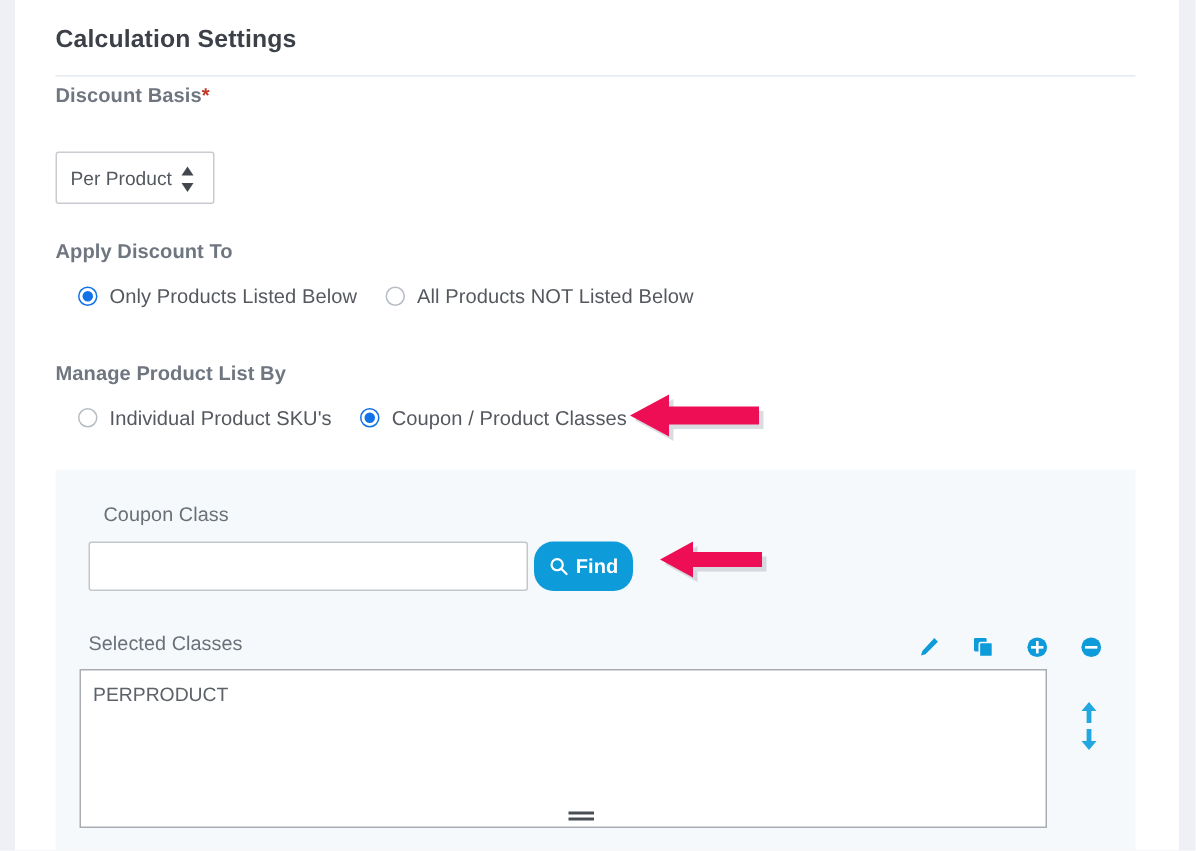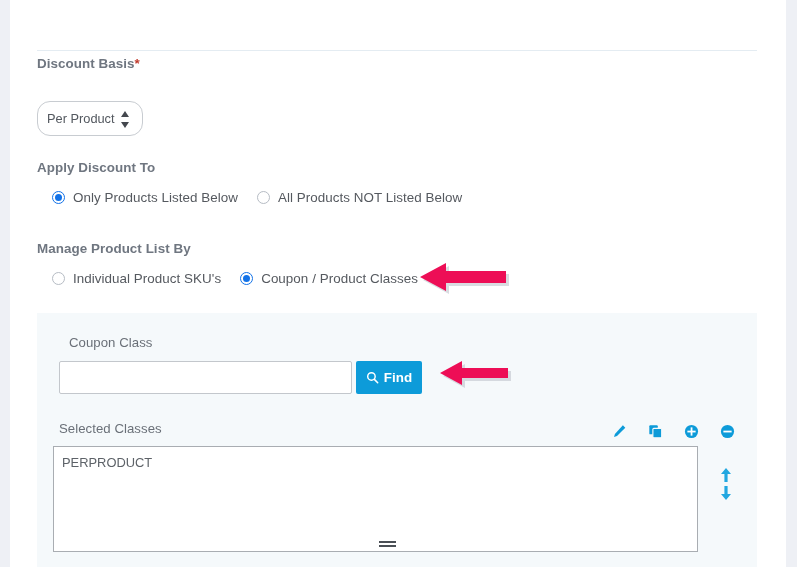--- a/index.html
+++ b/index.html
@@ -66,21 +66,21 @@
   }
 
   
   .select-wrap {
     position: absolute;
     left: 27px;
     top: 101px;
     width: 106px;
     height: 35px;
     border: 1px solid #c8ccd1;
-    border-radius: 13px;
+    border-radius: 2px;
     background: #ffffff;
     box-sizing: border-box;
   }
   .select-value {
     position: absolute;
     left: 9px;
     top: 9px;
     font-size: 12.8px;
     color: #53585f;
     white-space: nowrap;
@@ -197,21 +197,21 @@
     outline: none;
   }
   .find-btn {
     position: absolute;
     left: 319px;
     top: 48px;
     width: 66px;
     height: 33px;
     background: #0d9bd9;
     border: none;
-    border-radius: 2px;
+    border-radius: 13px;
     color: #ffffff;
     font-family: "Liberation Sans", sans-serif;
     font-size: 13.4px;
     font-weight: bold;
     display: flex;
     align-items: center;
     justify-content: center;
     gap: 5px;
     cursor: pointer;
     padding: 0;
@@ -294,20 +294,21 @@
     position: absolute;
     pointer-events: none;
   }
 </style>
 </head>
 <body>
 
 <div id="page">
   <div id="card">
 
+    <div class="section-title">Calculation Settings</div>
     <div class="title-rule"></div>
 
     <div class="field-label" style="left:27px; top:56px;">
       <span>Discount Basis</span><span class="req-star">*</span>
     </div>
 
     <div class="select-wrap">
       <span class="select-value">Per Product</span>
       <span class="select-arrows">
         <span class="up"></span>

